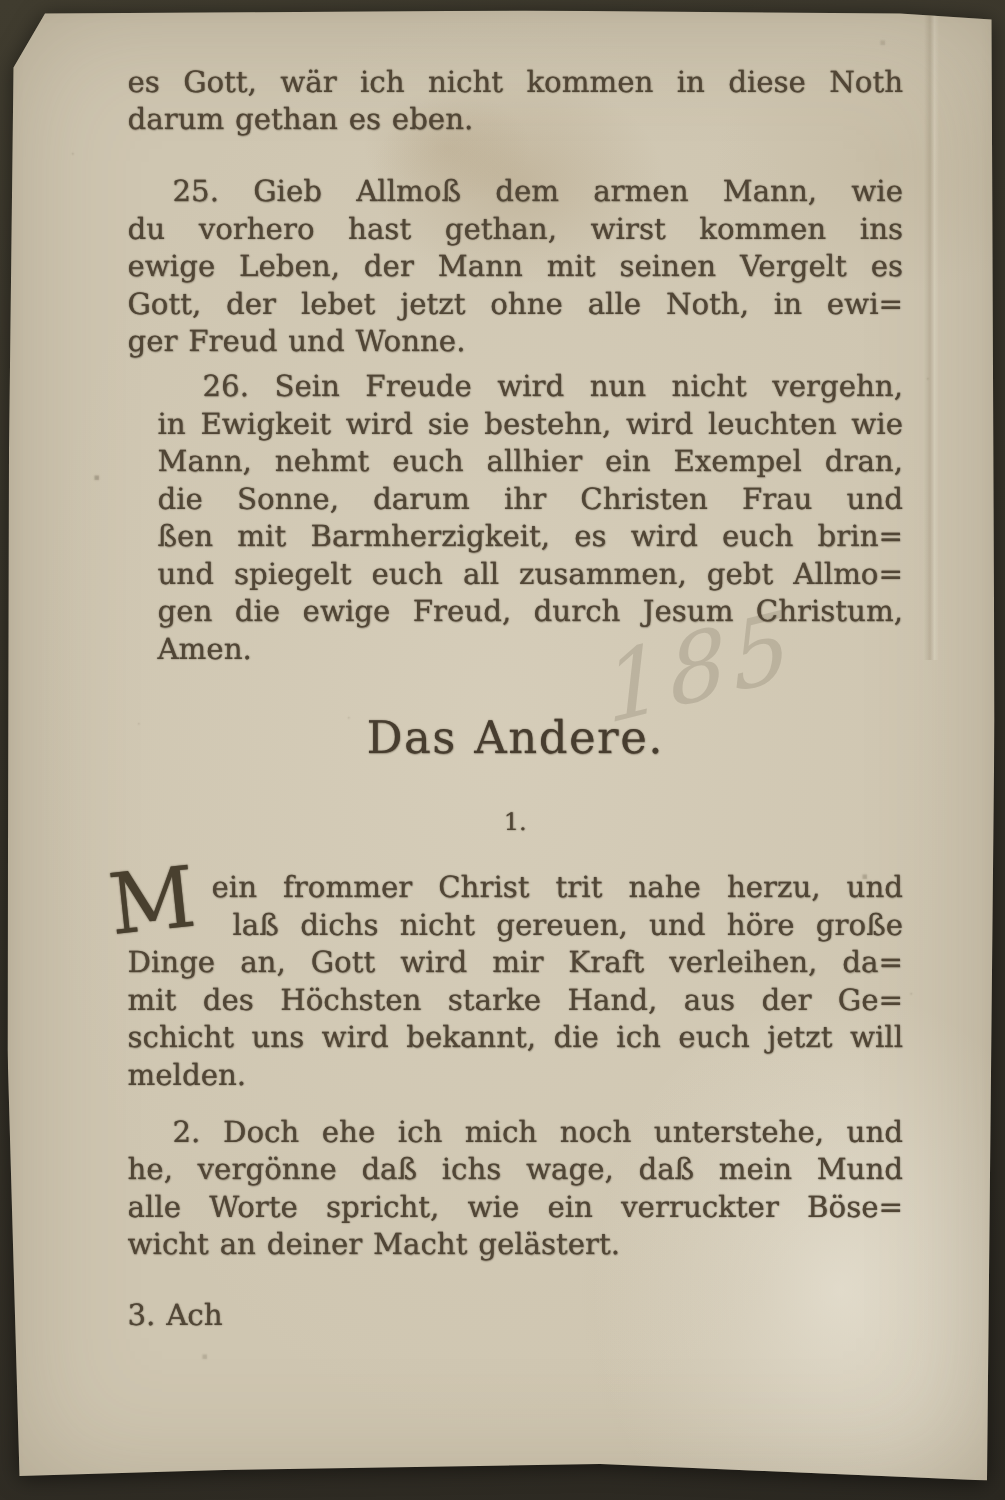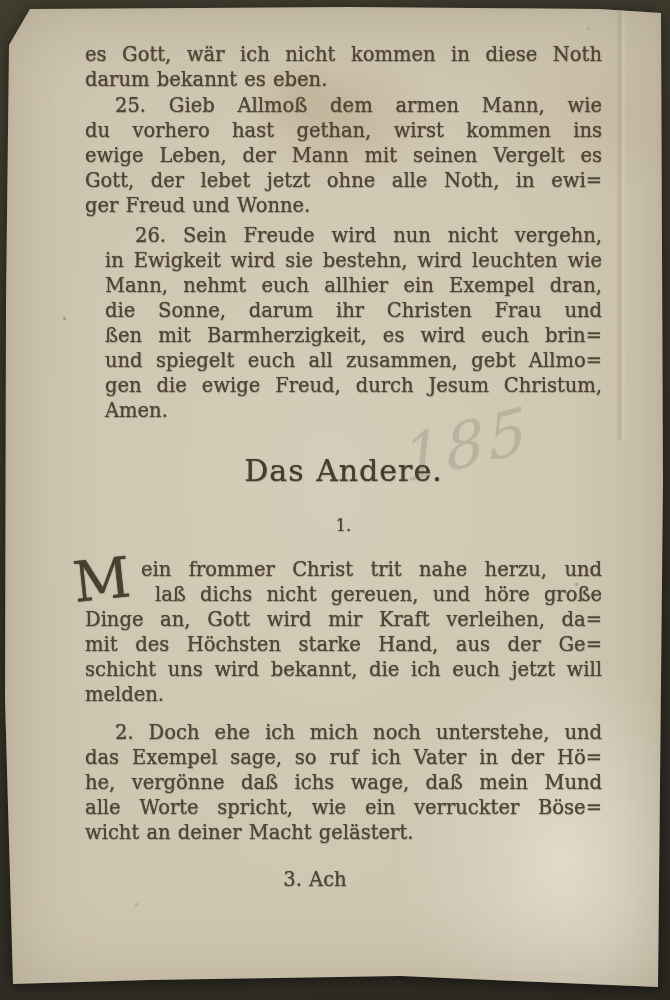--- a/index.html
+++ b/index.html
@@ -69,21 +69,21 @@
     color: var(--ink_color, #514636);
     font-weight: normal;
     font-size: 19.5px;
     text-shadow: 0 0 0.9px rgba(74,63,48,0.85), 0.4px 0.6px 0.8px rgba(74,63,48,0.3);
     word-spacing: 1px;
   }
   .para { margin: 0; }
   .line { height: 25px; line-height: 25px; white-space: nowrap; }
   .line.just { white-space: normal; text-align: justify; text-align-last: justify; }
   .line.first-indent { padding-left: 30px; }
-  .para.p25 { margin-top: 1px; }
+  .para.p25 { margin-top: 23px; }
   .para.p26 { margin-top: 5px; margin-left: 20px; }
   .para.p1  { margin-top: 5px; }
   .para.p2  { margin-top: 13px; }
   .heading {
     margin-top: 30px;
     text-align: center;
     font-size: 30px; line-height: 36px;
     letter-spacing: 1px;
     color: #473d2f;
   }
@@ -97,21 +97,21 @@
     position: absolute; left: -12px; top: -3px;
     font-size: 56px; line-height: 52px;
     transform: rotate(-6deg);
     color: #49402f;
     text-shadow: 0 0 1.2px rgba(70,60,45,0.9);
   }
   .line.cap1 { padding-left: 56px; margin-top: 20px; }
   .line.cap2 { padding-left: 70px; }
   .catchword {
     margin-top: 22px;
-    text-align: center;
+    text-align: left;
     padding-right: 57px;
     line-height: 25px;
   }
   .handwriting {
     position: absolute; left: 402px; top: 408px;
     font-size: 62px;
     font-style: italic;
     font-weight: normal;
     color: rgba(104,95,79,0.22);
     transform: rotate(-14deg) skewX(-10deg);
@@ -127,21 +127,21 @@
     <div class="paper">
       <div class="crease"></div>
       <div class="specks"></div>
 
       <div class="handwriting">185</div>
 
       <div class="text-col">
         <div>
             <div class="para">
               <div class="line just">es Gott, wär ich nicht kommen in diese Noth</div>
-              <div class="line">darum bekannt es eben.</div>
+              <div class="line">darum gethan es eben.</div>
             </div>
             <div class="para p25">
               <div class="line just first-indent">25. Gieb Allmoß dem armen Mann, wie</div>
               <div class="line just">du vorhero hast gethan, wirst kommen ins</div>
               <div class="line just">ewige Leben, der Mann mit seinen Vergelt es</div>
               <div class="line just">Gott, der lebet jetzt ohne alle Noth, in ewi=</div>
               <div class="line">ger Freud und Wonne.</div>
             </div>
             <div class="para p26">
               <div class="line just first-indent">26. Sein Freude wird nun nicht vergehn,</div>
@@ -164,21 +164,20 @@
               <span class="dropcap">M</span>
               <div class="line just cap1">ein frommer Christ trit nahe herzu, und</div>
               <div class="line just cap2">laß dichs nicht gereuen, und höre große</div>
               <div class="line just">Dinge an, Gott wird mir Kraft verleihen, da=</div>
               <div class="line just">mit des Höchsten starke Hand, aus der Ge=</div>
               <div class="line just">schicht uns wird bekannt, die ich euch jetzt will</div>
               <div class="line">melden.</div>
             </div>
             <div class="para p2">
               <div class="line just first-indent">2. Doch ehe ich mich noch unterstehe, und</div>
-              <div class="line just">das Exempel sage, so ruf ich Vater in der Hö=</div>
               <div class="line just">he, vergönne daß ichs wage, daß mein Mund</div>
               <div class="line just">alle Worte spricht, wie ein verruckter Böse=</div>
               <div class="line">wicht an deiner Macht gelästert.</div>
             </div>
           </div>
 
         <div class="catchword">3. Ach</div>
       </div>
 
       <div class="paper-vignette"></div>

